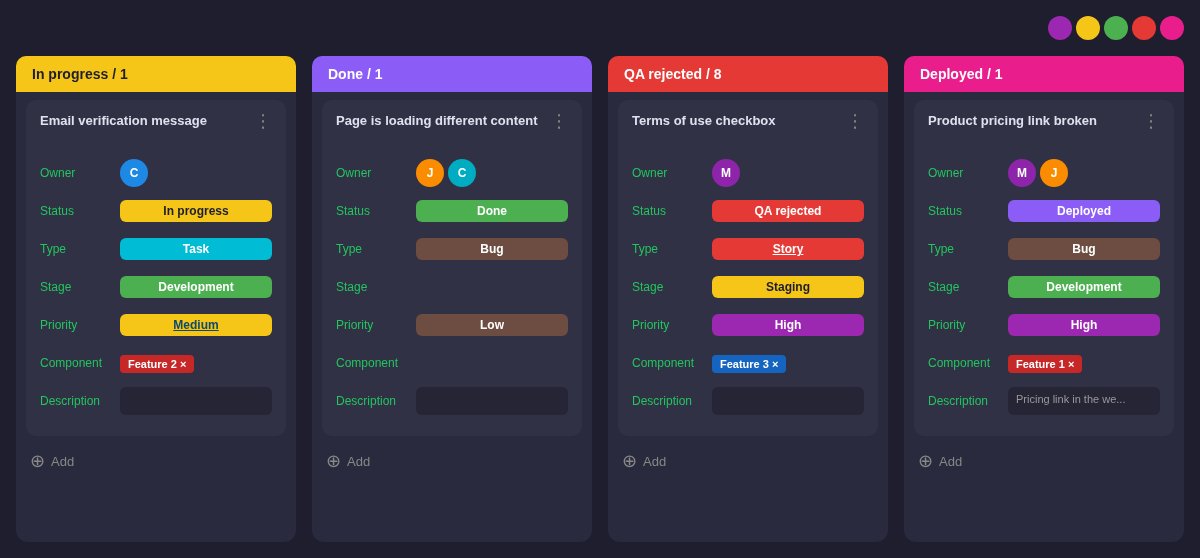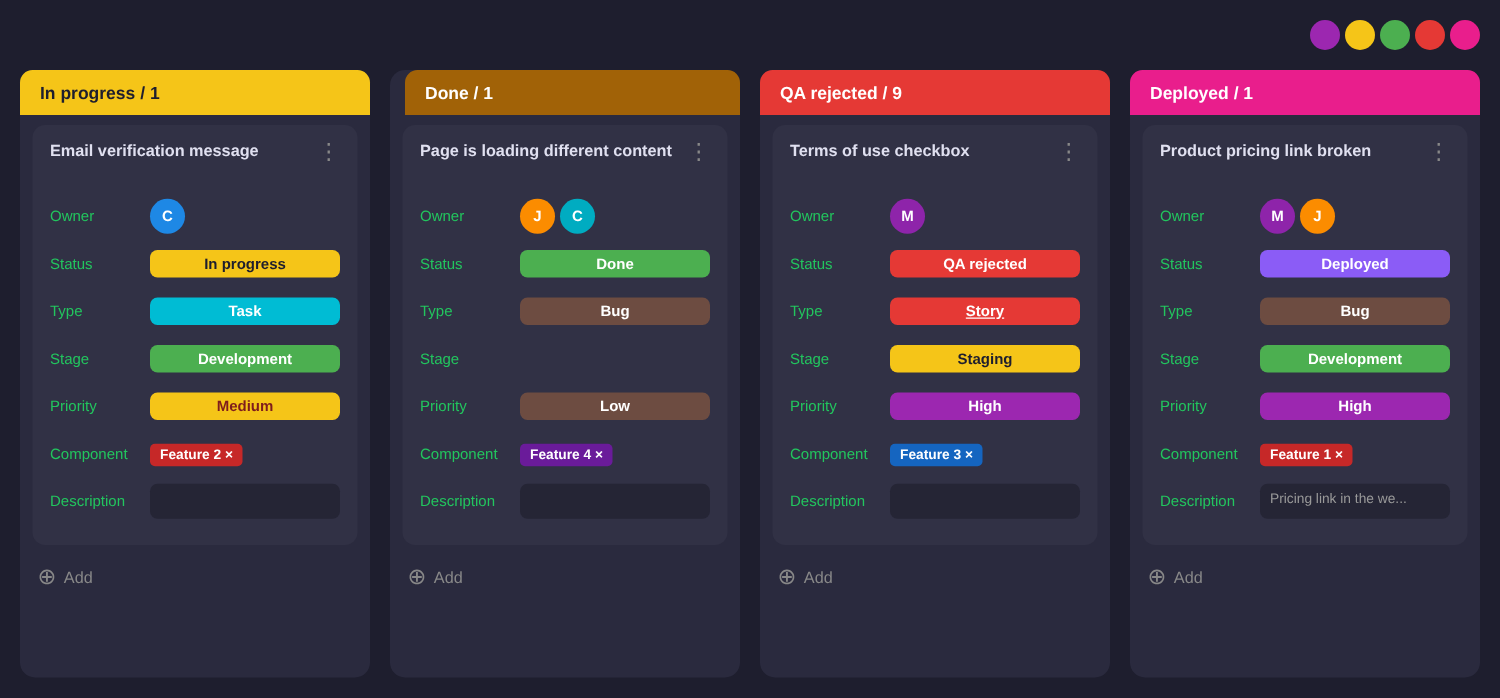--- a/index.html
+++ b/index.html
@@ -165,36 +165,36 @@
       cursor: pointer;
     }
 
     .add-icon {
       font-size: 18px;
       line-height: 1;
     }
 
     
     .header-yellow { background-color: #f5c518; color: #1e1e2e; }
-    .header-green { background-color: #a16207; margin-left: 12px; }
+    .header-green { background-color: #8b5cf6; }
     .header-red { background-color: #e53935; }
     .header-pink { background-color: #e91e8c; }
 
     
     .badge-yellow { background-color: #f5c518; color: #1e1e2e; }
     .badge-green { background-color: #4caf50; }
     .badge-red { background-color: #e53935; }
     .badge-teal { background-color: #00bcd4; }
     .badge-orange { background-color: #ff6d00; }
     .badge-brown { background-color: #6d4c41; }
     .badge-low { background-color: #6d4c41; }
     .badge-staging { background-color: #f5c518; color: #1e1e2e; }
     .badge-purple { background-color: #9c27b0; }
     .badge-dev-green { background-color: #4caf50; }
-    .badge-medium { background-color: #f5c518; color: #7f1d1d; }
+    .badge-medium { background-color: #f5c518; color: #0c4a6e; text-decoration: underline; }
     .badge-story-red { background-color: #e53935; text-decoration: underline; }
     .badge-deployed { background-color: #8b5cf6; }
 
     
     .av-blue { background-color: #1e88e5; }
     .av-teal { background-color: #00acc1; }
     .av-purple { background-color: #8e24aa; }
     .av-orange { background-color: #fb8c00; }
 
     
@@ -289,36 +289,35 @@
         </div>
         <div class="field-row">
           <div class="field-label">Stage</div>
         </div>
         <div class="field-row">
           <div class="field-label">Priority</div>
           <div class="field-value"><div class="badge badge-low">Low</div></div>
         </div>
         <div class="field-row">
           <div class="field-label">Component</div>
-          <div class="field-value"><div class="component-tag tag-purple">Feature 4 ×</div></div>
         </div>
         <div class="field-row">
           <div class="field-label">Description</div>
           <div class="field-value">
             <div class="description-box"></div>
           </div>
         </div>
       </div>
       <div class="add-row">
         <span class="add-icon">⊕</span>
         <span>Add</span>
       </div>
     </div>
     <div class="column">
-      <div class="column-header header-red">QA rejected / 9</div>
+      <div class="column-header header-red">QA rejected / 8</div>
       <div class="card">
         <div class="card-title-row">
           <div class="card-title">Terms of use checkbox</div>
           <div class="card-menu">⋮</div>
         </div>
         <div class="field-row">
           <div class="field-label">Owner</div>
           <div class="field-value">
             <div class="avatars">
               <div class="avatar av-purple">M</div>

